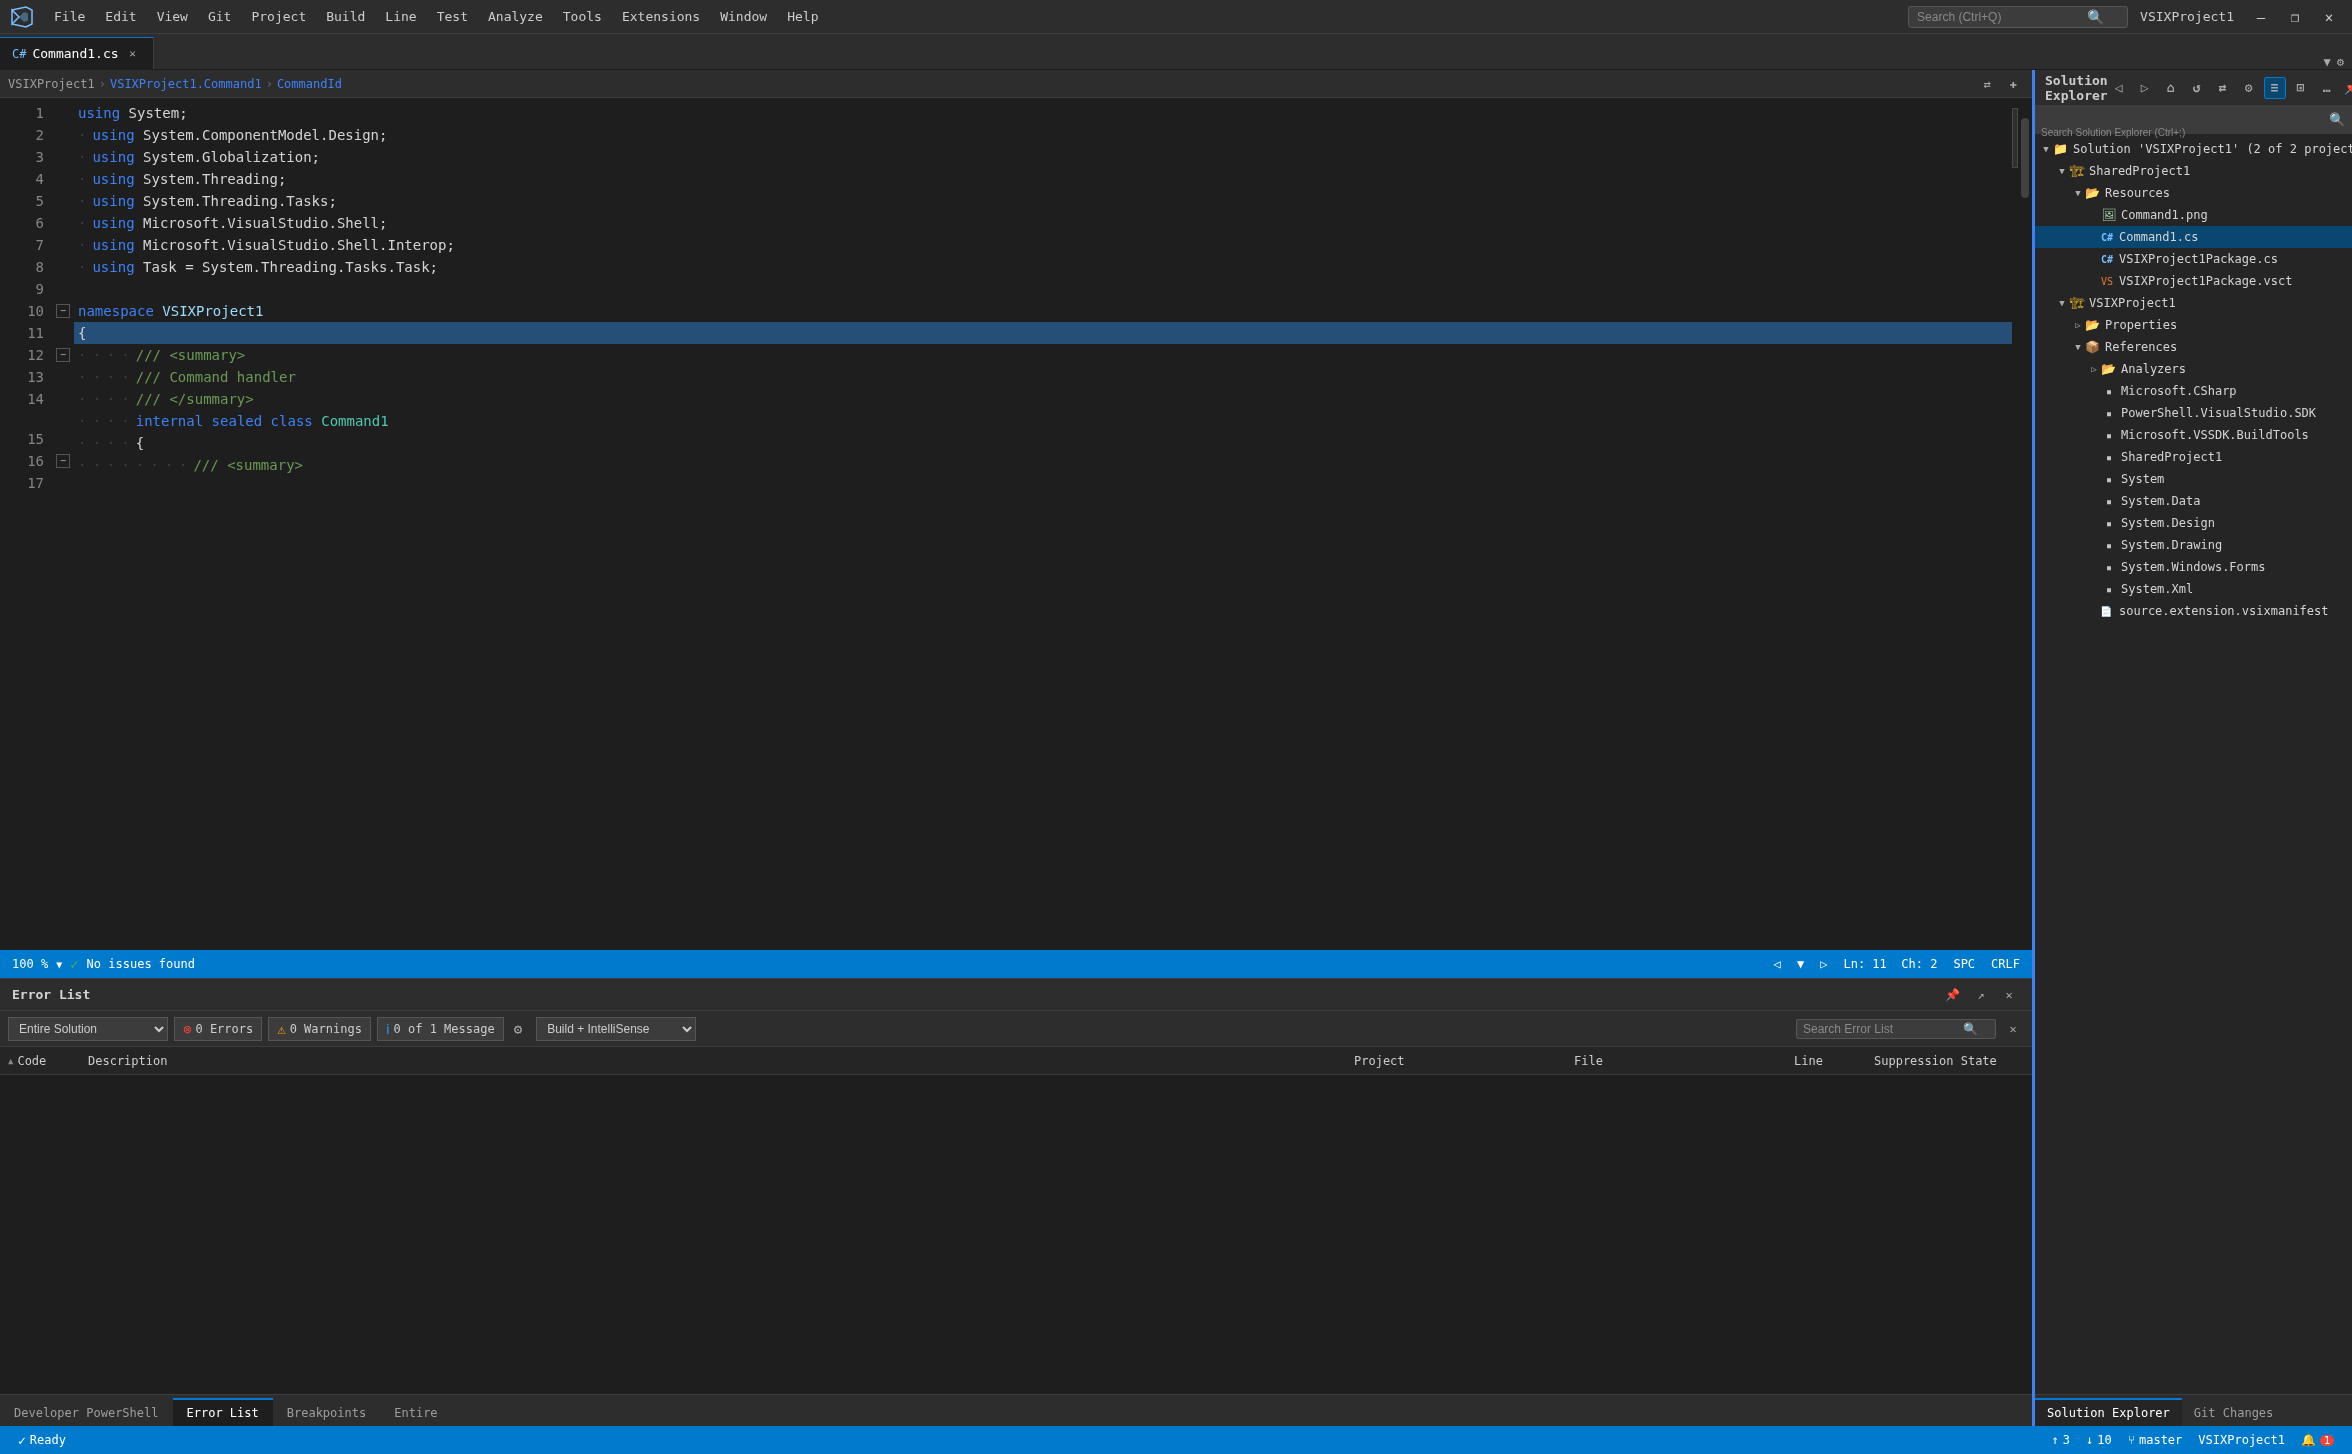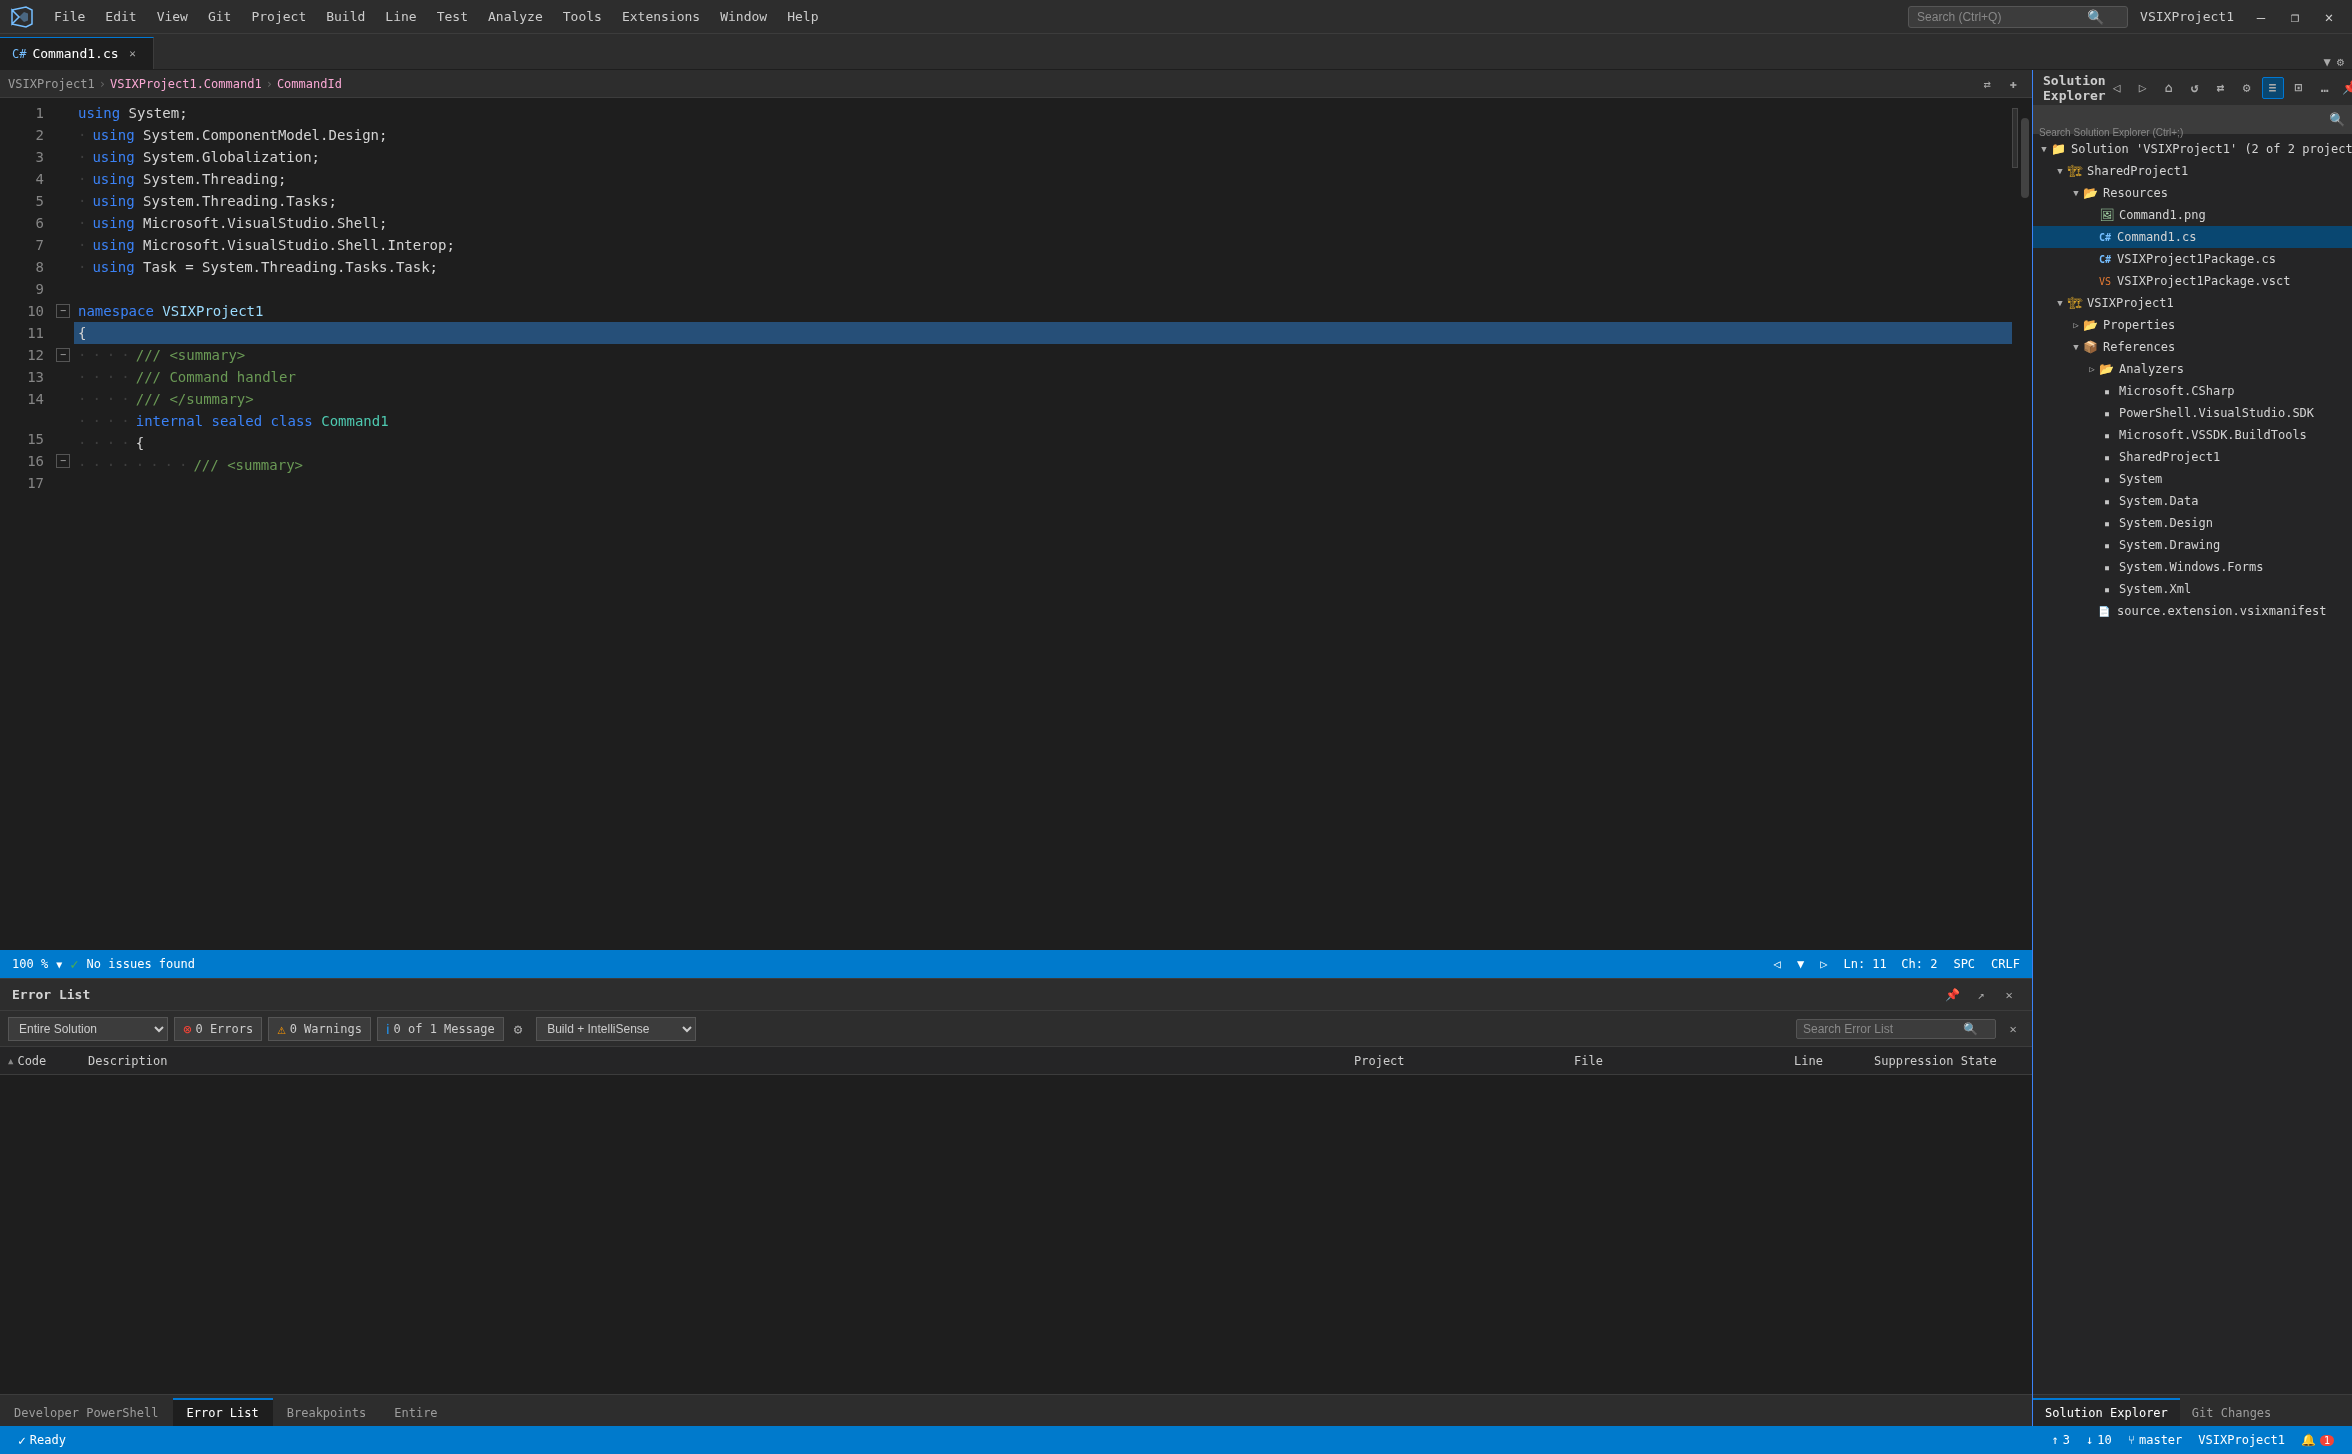--- a/index.html
+++ b/index.html
@@ -154,21 +154,21 @@
       border-bottom: 1px solid #3c3c3c;
       flex-shrink: 0;
     }
     .nav-breadcrumb {
       display: flex;
       align-items: center;
       gap: 4px;
       font-size: 12px;
       color: #9d9d9d;
     }
-    .nav-breadcrumb .active-part { color: #f9a8d4; }
+    .nav-breadcrumb .active-part { color: #3b82f6; }
     .nav-sep { color: #666; }
     .nav-actions {
       margin-left: auto;
       display: flex;
       align-items: center;
       gap: 4px;
     }
     .nav-btn {
       width: 22px;
       height: 22px;
@@ -435,21 +435,21 @@
       cursor: pointer;
     }
     .status-right-items { margin-left: auto; display: flex; align-items: center; }
 
     
     #solution-explorer {
       width: 320px;
       background: #252526;
       display: flex;
       flex-direction: column;
-      border-left: 1px solid #3b82f6;
+      border-left: 3px solid #3b82f6;
       flex-shrink: 0;
     }
     #se-header {
       height: 36px;
       background: #2d2d2d;
       display: flex;
       align-items: center;
       padding: 0 10px;
       font-size: 13px;
       color: #ccc;

